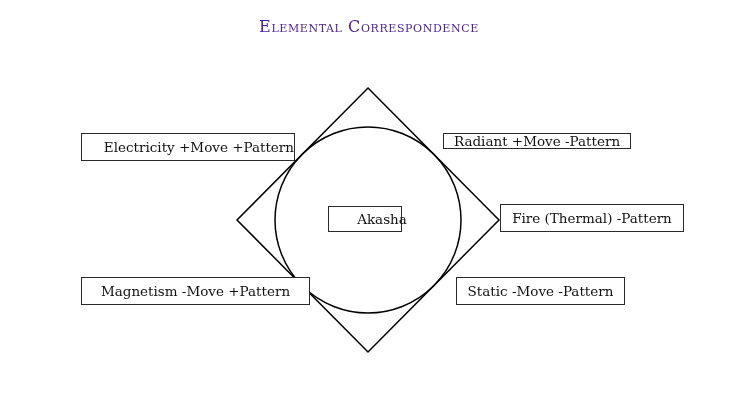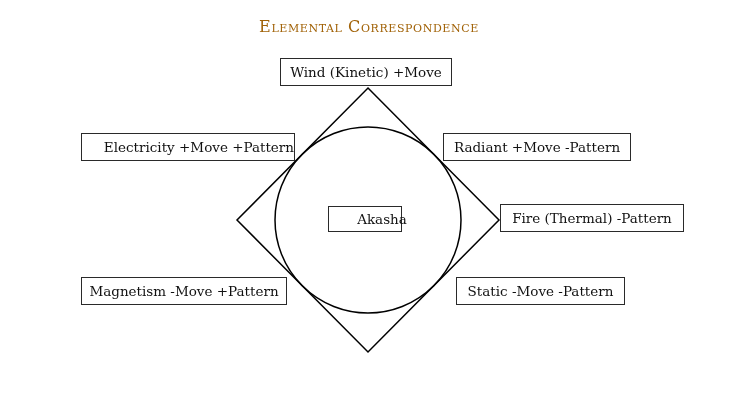--- a/index.html
+++ b/index.html
@@ -18,21 +18,21 @@
   }
   .title {
     position: absolute;
     left: 369px;
     top: 17px;
     transform: translateX(-50%);
     font-variant: small-caps;
     font-size: 16px;
     letter-spacing: 0.6px;
     white-space: nowrap;
-    color: #a16207;
+    color: #4c1d95;
   }
   .shapes-layer {
     position: absolute;
     left: 0;
     top: 0;
     width: 749px;
     height: 412px;
   }
   .node {
     position: absolute;
@@ -42,43 +42,40 @@
     display: flex;
     align-items: center;
     justify-content: center;
     font-size: 13.5px;
     white-space: nowrap;
     color: #111111;
   }
   
   .node-wind        { left: 280px; top:  58px; width: 172px; height: 28px; }
   .node-electricity { left:  81px; top: 133px; width: 214px; height: 28px; justify-content: flex-end; }
-  .node-radiant     { left: 443px; top: 133px; width: 188px; height: 28px; }
+  .node-radiant     { left: 443px; top: 133px; width: 188px; height: 16px; }
   .node-water       { left:  26px; top: 203px; width: 209px; height: 29px; }
   .node-fire        { left: 500px; top: 204px; width: 184px; height: 28px; text-align: center; }
-  .node-magnetism   { left:  81px; top: 277px; width: 206px; height: 28px; }
+  .node-magnetism   { left:  81px; top: 277px; width: 229px; height: 28px; }
   .node-static      { left: 444px; top: 277px; width: 169px; height: 28px; margin-left: 12px; }
   .node-stone       { left: 273px; top: 355px; width: 185px; height: 28px; }
   .node-akasha      { left: 328px; top: 206px; width:  74px; height: 26px; padding-left: 34px; }
 </style>
 </head>
 <body>
 
 <div class="stage">
 
   <div class="title">Elemental Correspondence</div>
 
   <svg class="shapes-layer" width="749" height="412" viewBox="0 0 749 412">
     <polygon points="368,88 499,220 368,352 237,220" fill="none" stroke="#000000" stroke-width="1.5" stroke-linejoin="miter"></polygon>
     <circle cx="368" cy="220" r="93" fill="none" stroke="#000000" stroke-width="1.5"></circle>
   </svg>
 
-  <div class="node node-wind">
-    <span>Wind (Kinetic) +Move</span>
-  </div>
 
   <div class="node node-electricity">
     <span>Electricity +Move +Pattern</span>
   </div>
 
   <div class="node node-radiant">
     <span>Radiant +Move -Pattern</span>
   </div>
 
 

